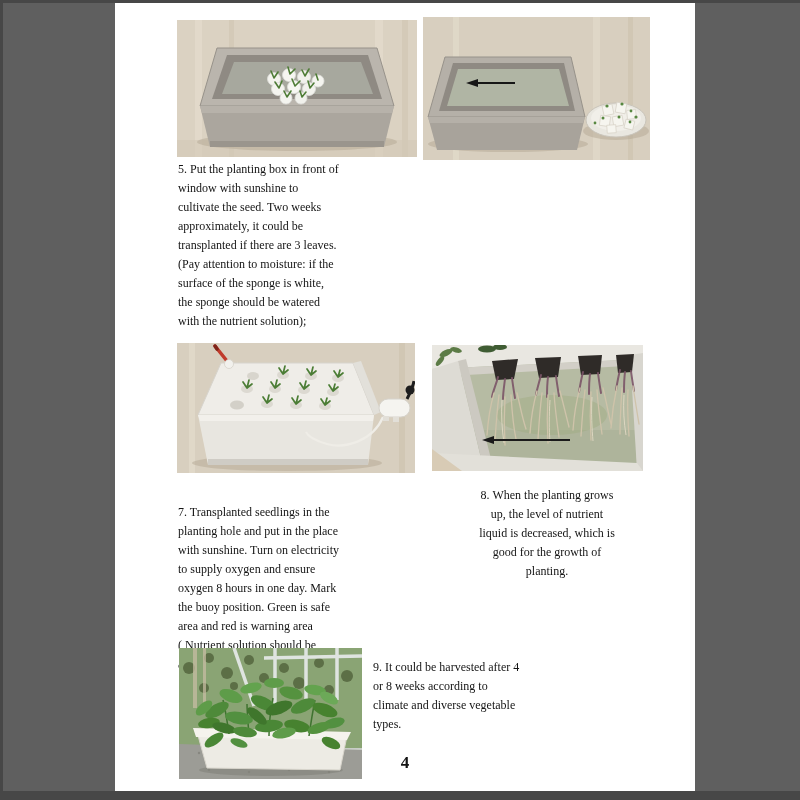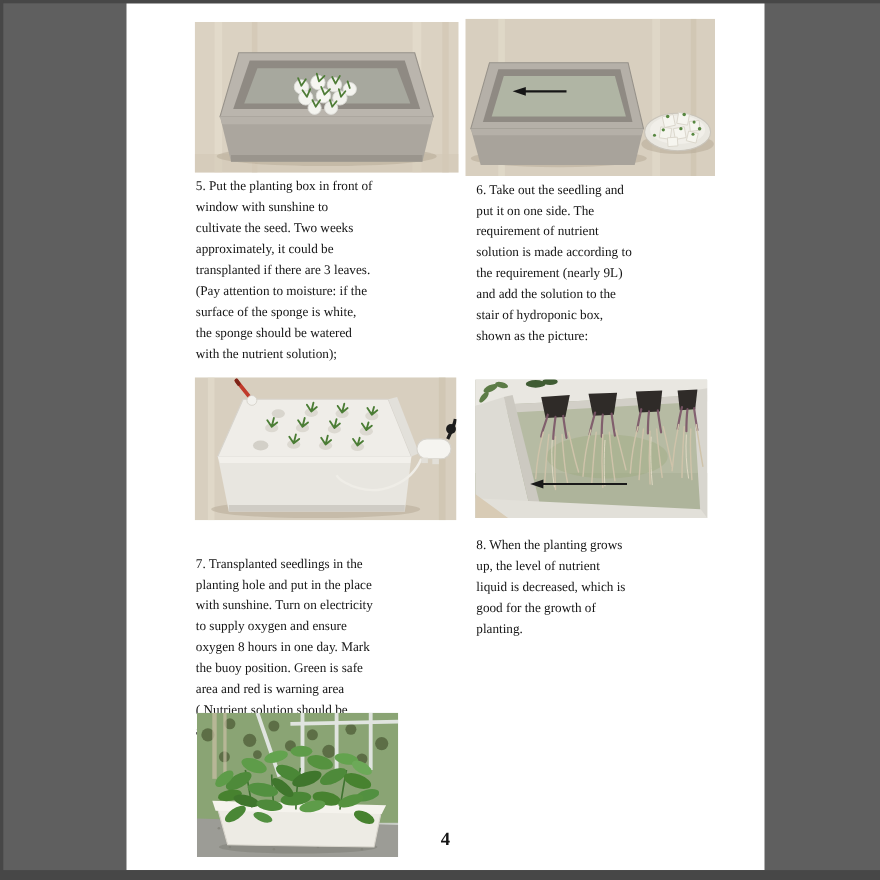--- a/index.html
+++ b/index.html
@@ -117,28 +117,20 @@
     <div class="step" style="left:63px;top:157px;width:252px;">5. Put the planting box in front of
 window with sunshine to
 cultivate the seed. Two weeks
 approximately, it could be
 transplanted if there are 3 leaves.
 (Pay attention to moisture: if the
 surface of the sponge is white,
 the sponge should be watered
 with the nutrient solution);</div>
 
-    <div class="step" style="left:318px;top:160px;width:228px;">6. Take out the seedling and
-put it on one side. The
-requirement of nutrient
-solution is made according to
-the requirement (nearly 9L)
-and add the solution to the
-stair of hydroponic box,
-shown as the picture:</div>
 
     <figure class="ph" style="left:62px;top:340px;width:238px;height:130px;">
       <svg viewBox="0 0 238 130">
         <rect width="238" height="130" fill="#d8cfbf"></rect>
         <g opacity="0.6">
           <rect x="12" width="6" height="130" fill="#e6decf"></rect>
           <rect x="222" width="6" height="130" fill="#cdc2ae"></rect>
         </g>
         <ellipse cx="110" cy="120" rx="95" ry="8" fill="#b3a893" opacity="0.5"></ellipse>
         <g>
@@ -268,21 +260,21 @@
     <div class="step" style="left:63px;top:500px;width:256px;">7. Transplanted seedlings in the
 planting hole and put in the place
 with sunshine. Turn on electricity
 to supply oxygen and ensure
 oxygen 8 hours in one day. Mark
 the buoy position. Green is safe
 area and red is warning area
 ( Nutrient solution should be
 added if it is in red position.)</div>
 
-    <div class="step" style="left:318px;top:483px;width:228px;">8. When the planting grows
+    <div class="step" style="left:318px;top:483px;width:228px;text-align:center;">8. When the planting grows
 up, the level of nutrient
 liquid is decreased, which is
 good for the growth of
 planting.</div>
 
     <figure class="ph" style="left:64px;top:645px;width:183px;height:131px;">
       <svg viewBox="0 0 183 131">
         <rect width="183" height="131" fill="#c8cdc6"></rect>
         <rect width="183" height="100" fill="#8aa474"></rect>
         <g fill="#55663f" opacity="0.85">
@@ -359,20 +351,24 @@
           <ellipse cx="150" cy="50" rx="10" ry="5" fill="#6ca958" transform="rotate(30 150 50)"></ellipse>
           <ellipse cx="25" cy="60" rx="10" ry="5" fill="#5e9c49" transform="rotate(-40 25 60)"></ellipse>
           <ellipse cx="78" cy="68" rx="12" ry="5" fill="#3f762c" transform="rotate(40 78 68)"></ellipse>
           <ellipse cx="35" cy="92" rx="11" ry="5" fill="#4a8736" transform="rotate(-35 35 92)"></ellipse>
           <ellipse cx="152" cy="95" rx="10" ry="5" fill="#47822f" transform="rotate(25 152 95)"></ellipse>
           <ellipse cx="60" cy="95" rx="9" ry="4" fill="#529040" transform="rotate(20 60 95)"></ellipse>
         </g>
       </svg>
     </figure>
 
+    <div class="step" style="left:258px;top:655px;width:270px;">9. It could be harvested after 4
+or 8 weeks according to
+climate and diverse vegetable
+types.</div>
 
     <div class="pagenum">4</div>
   </div>
 
   <div class="edge top"></div>
   <div class="edge left"></div>
   <div class="edge bottom"></div>
 </div>
 
 </body></html>

